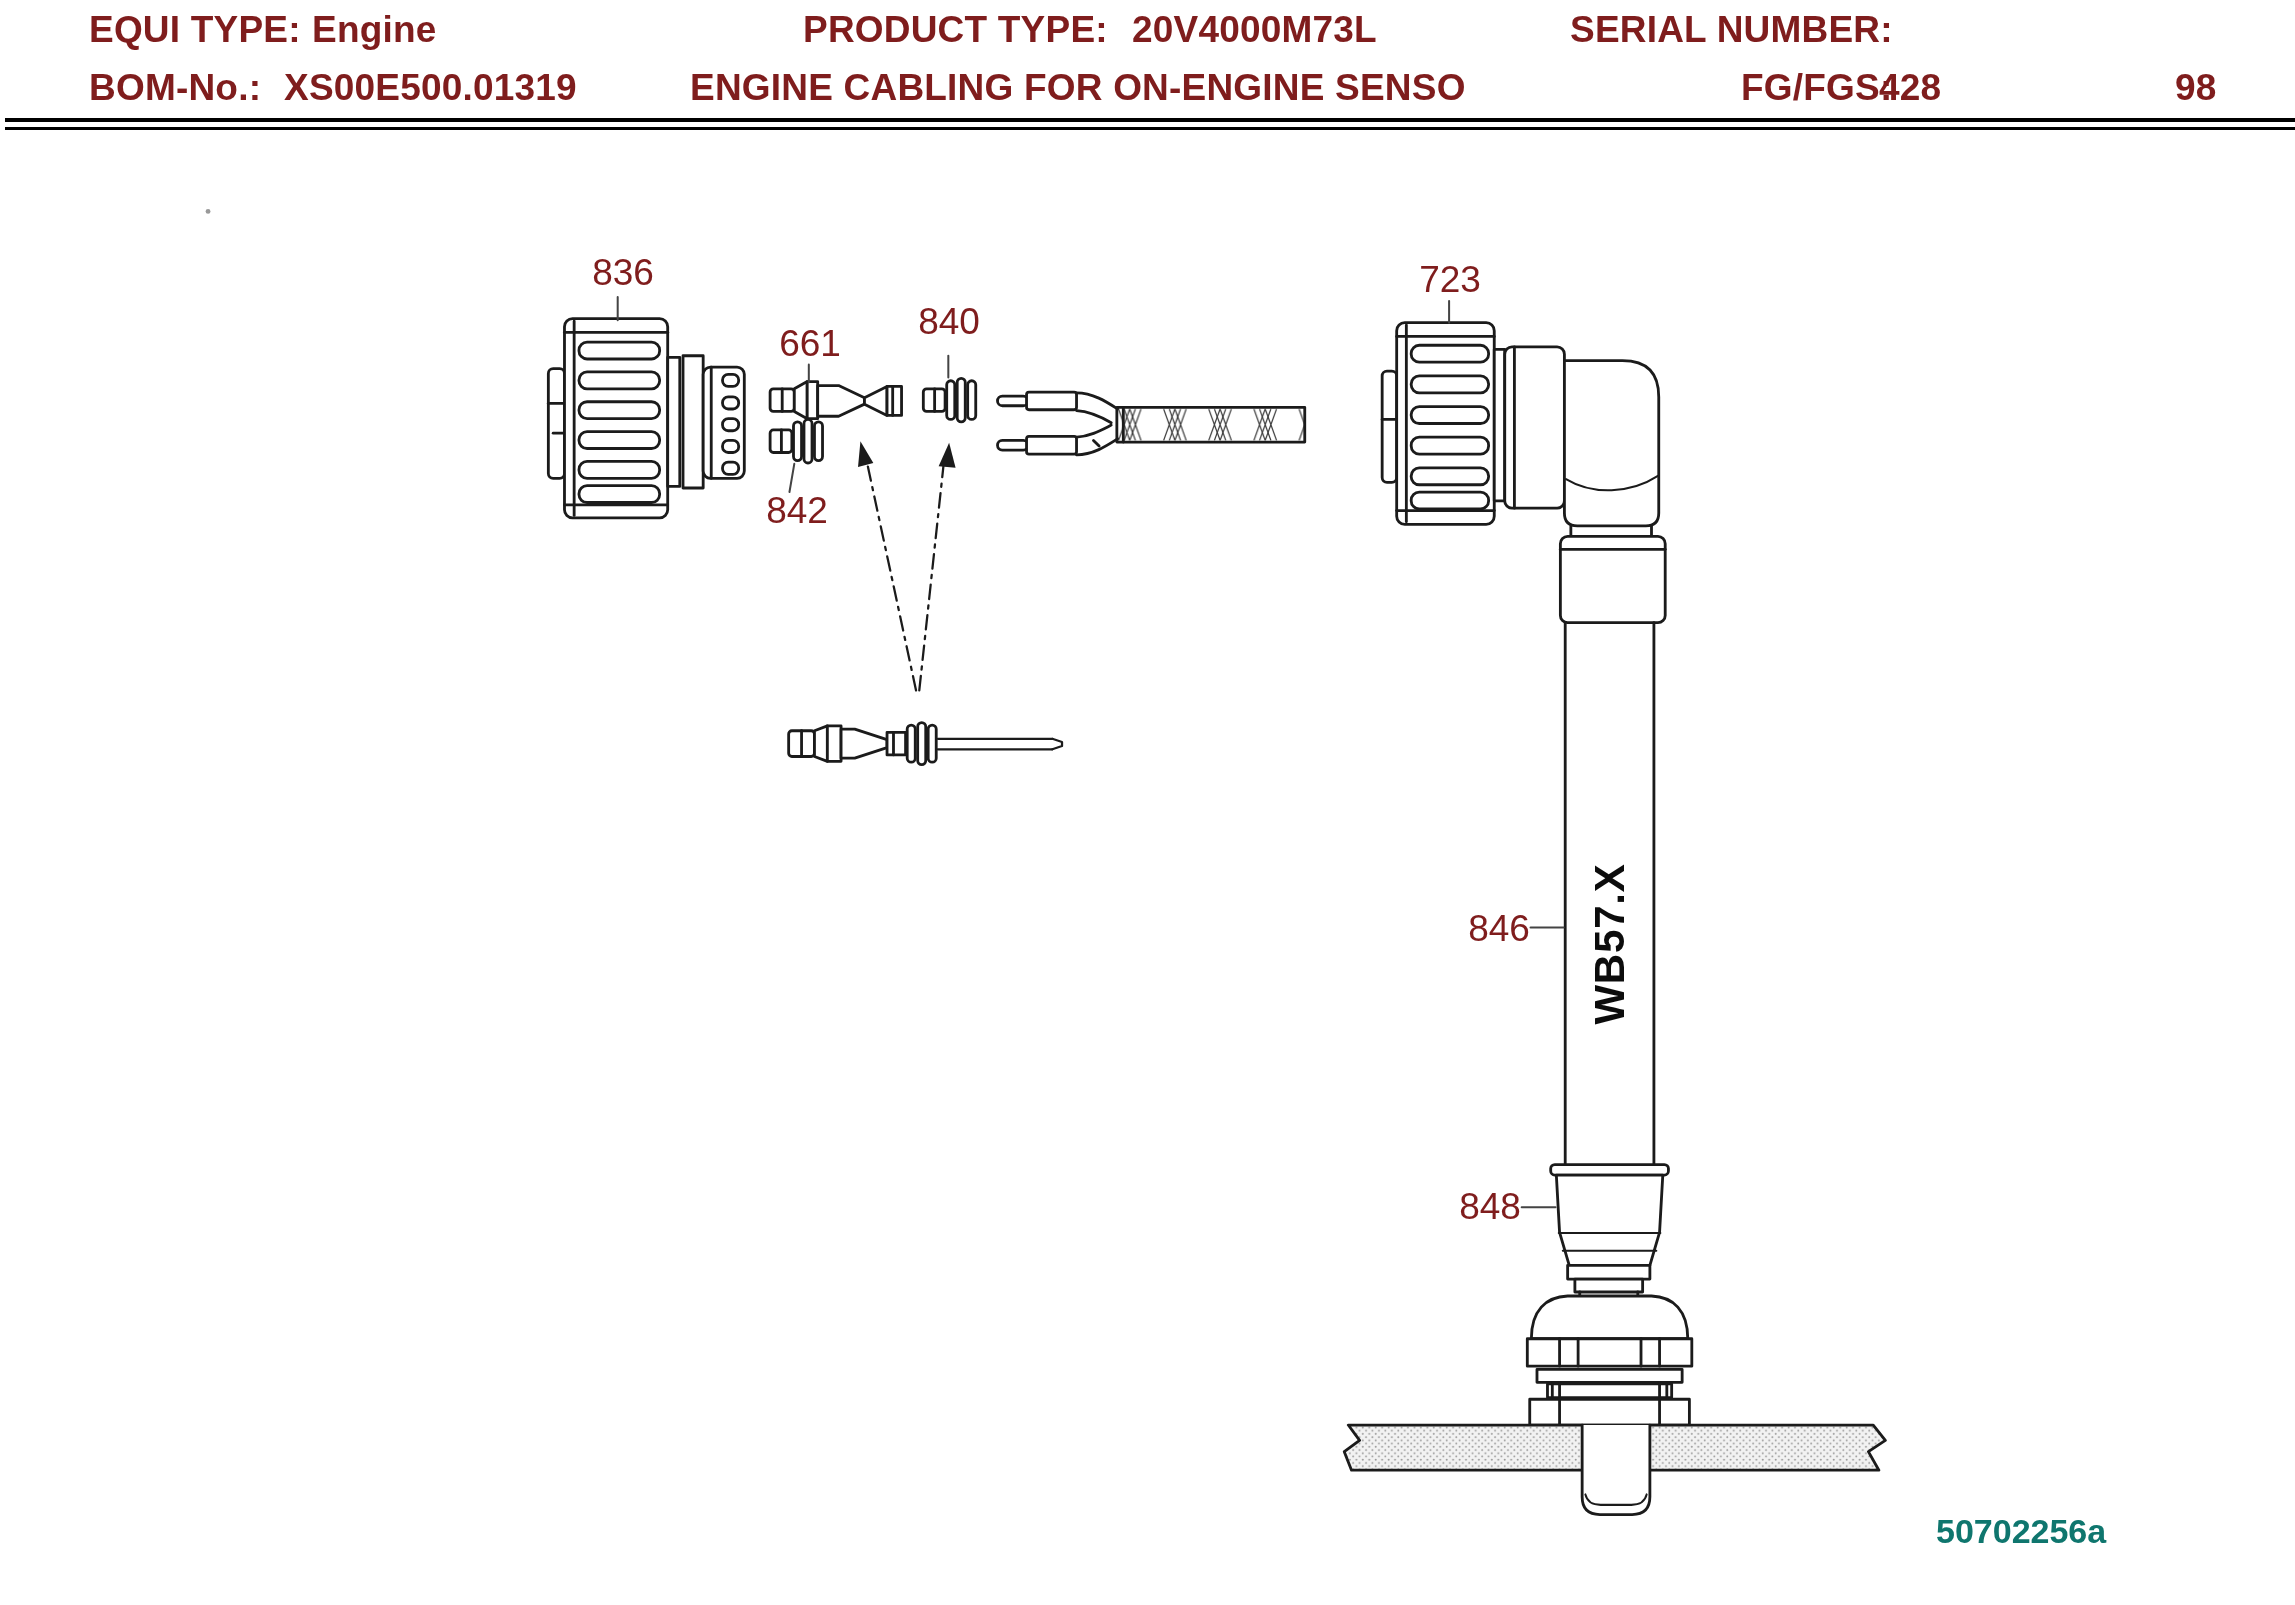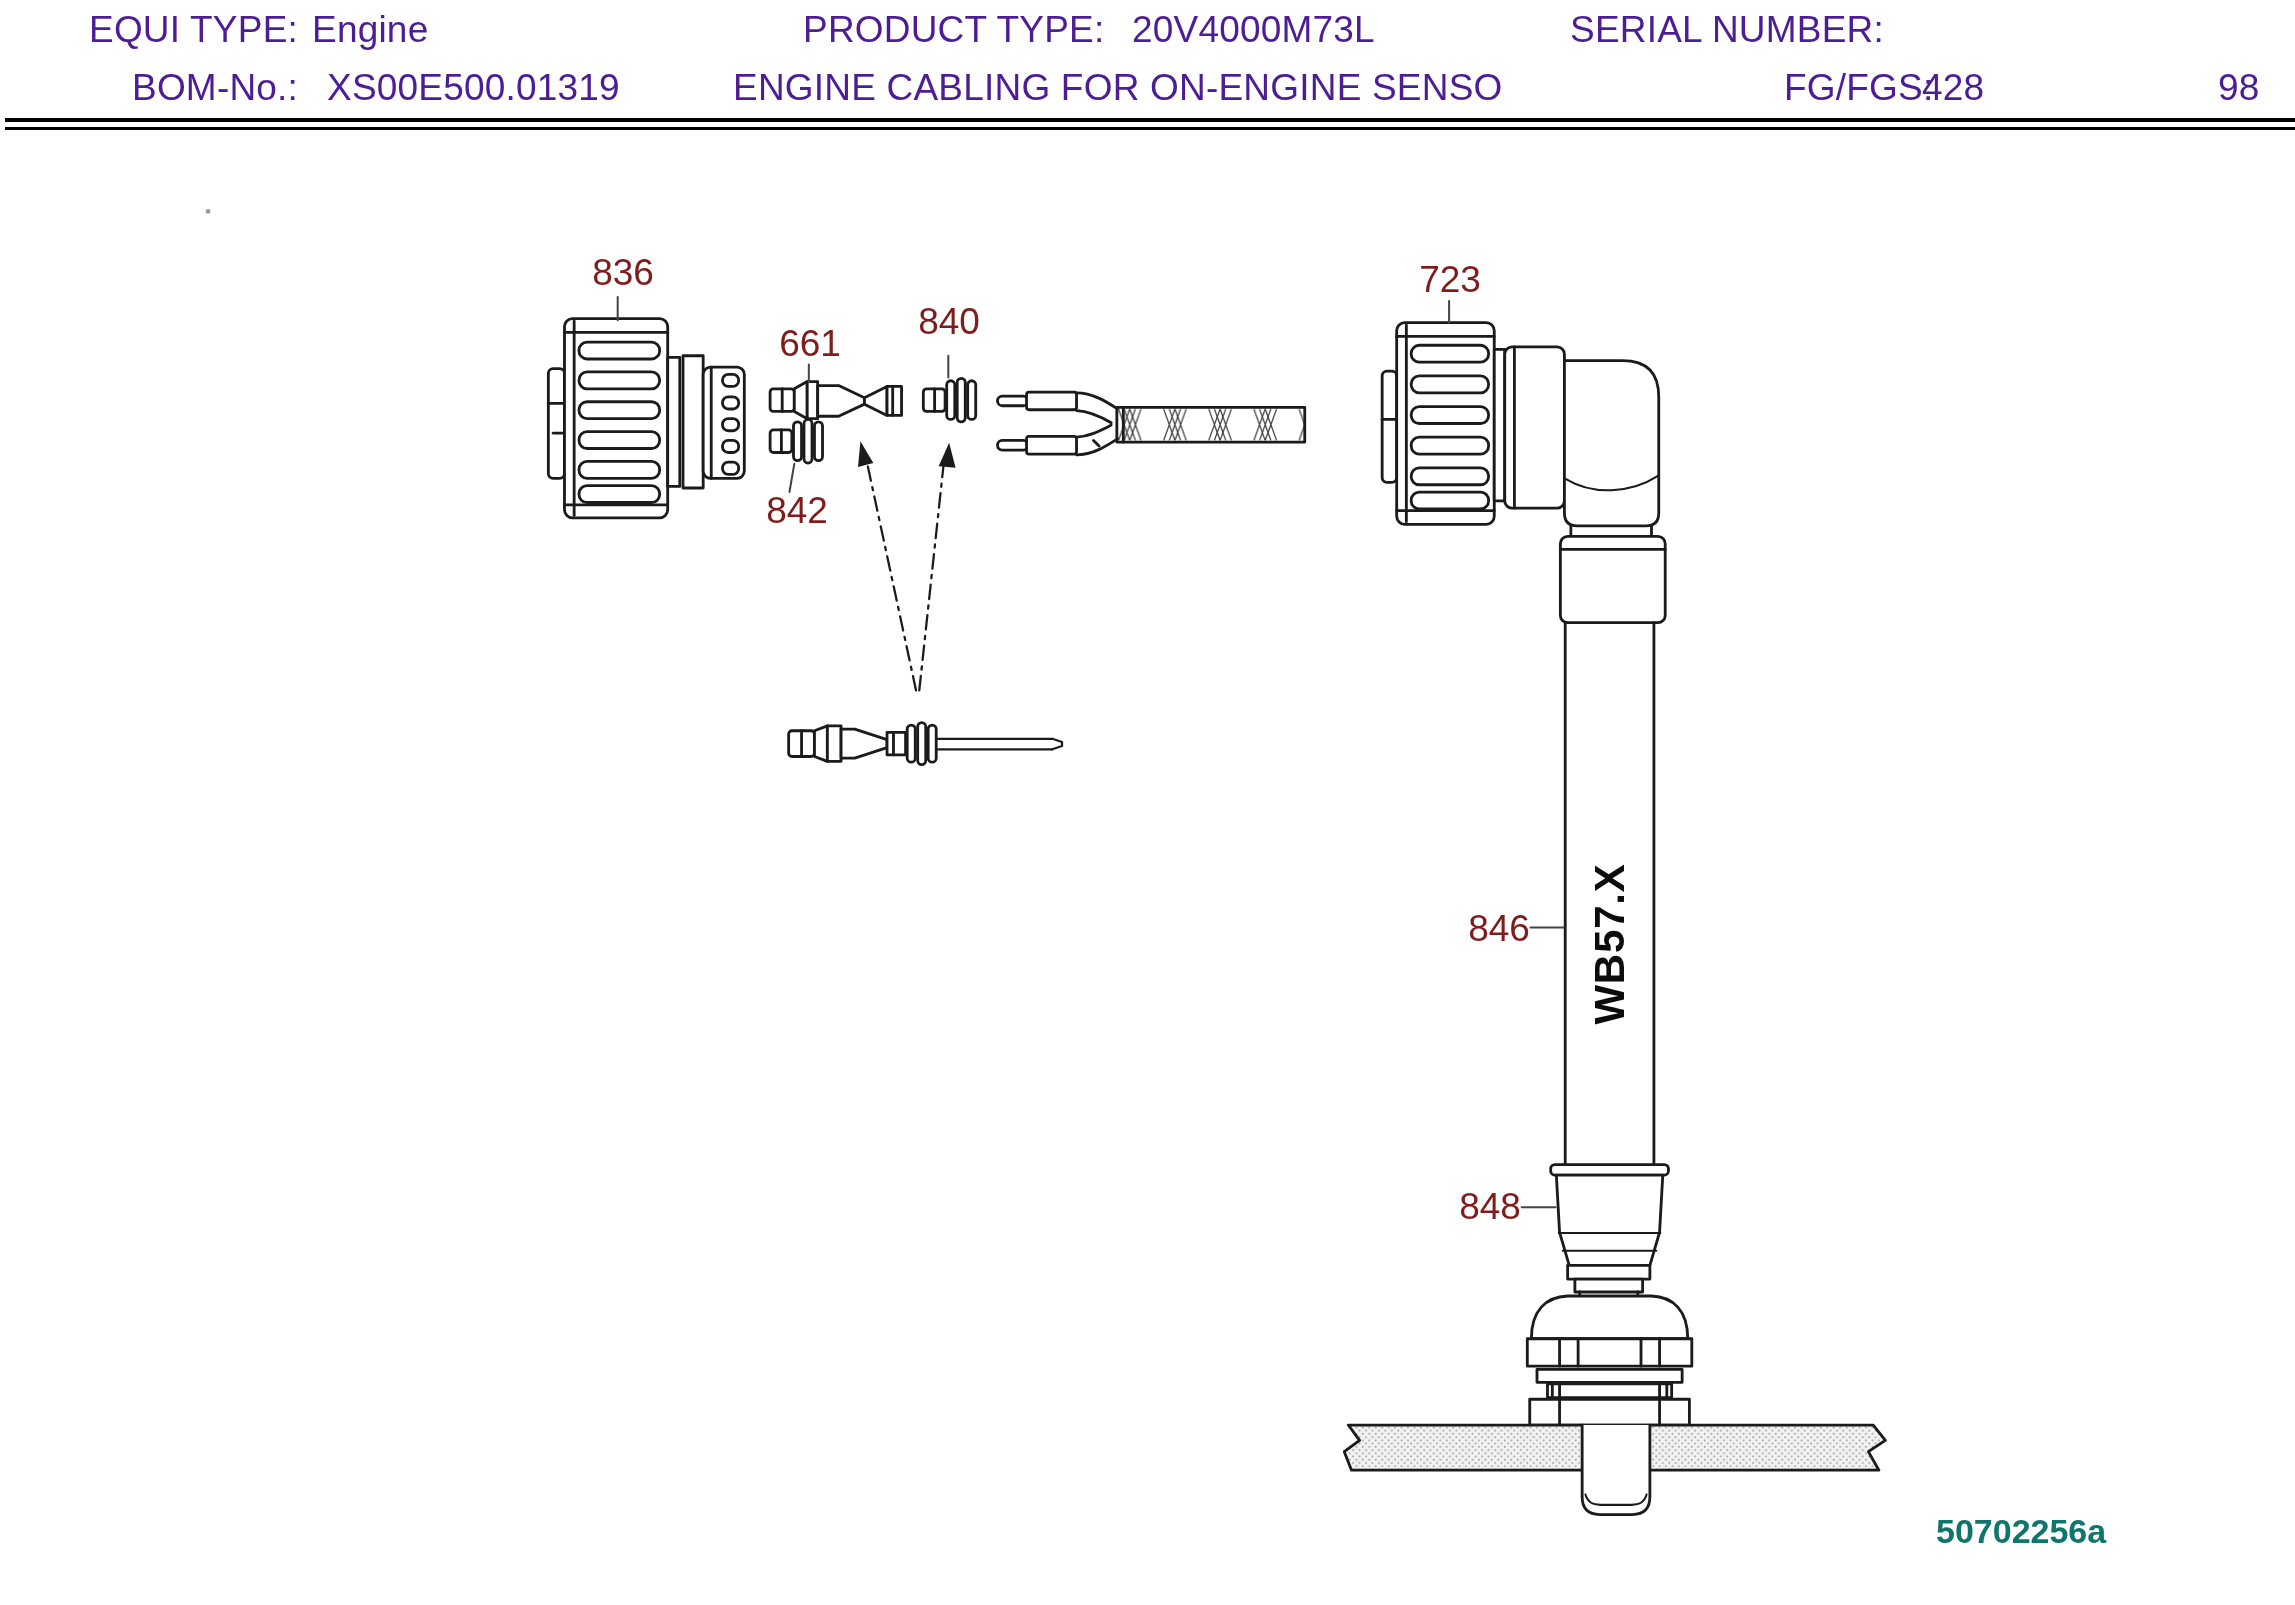--- a/index.html
+++ b/index.html
@@ -6,29 +6,29 @@
   body {
     width:2295px; height:1605px;
     background:#ffffff;
     font-family:"Liberation Sans", sans-serif;
     position:relative;
     overflow:hidden;
     color:#111;
   }
   .hdr {
     position:absolute;
-    font-weight:normal;
+    font-weight:bold;
     font-size:37px;
     line-height:40px;
     white-space:nowrap;
-    color:#4c1d95;
+    color:#7f1d1d;
     letter-spacing:0.2px;
   }
   .row1 { top:9.7px; }
-  .row2 { top:68px;margin-left:43px; }
+  .row2 { top:68px; }
   .rule { position:absolute; left:4.8px; width:2291px; background:#000; }
   .callout {
     position:absolute;
     font-weight:normal;
     font-size:37px;
     color:#7f1d1d;
     transform:translate(-50%,-50%);
     white-space:nowrap;
   }
   .cable-label {

